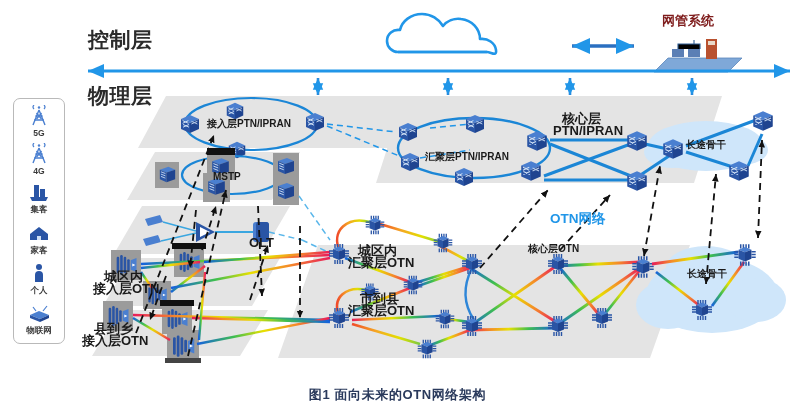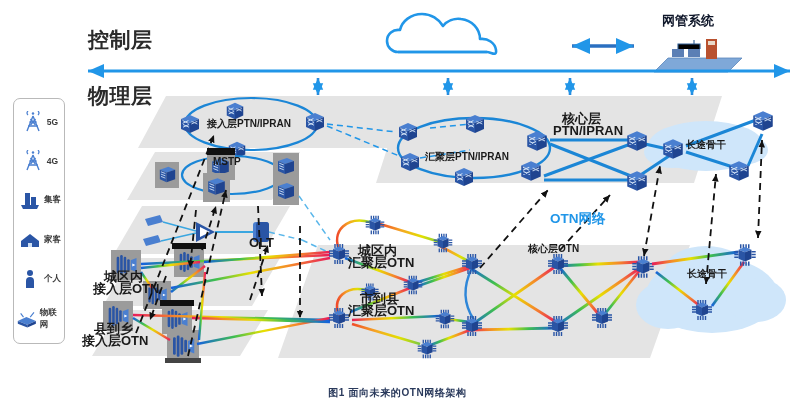--- a/index.html
+++ b/index.html
@@ -7,30 +7,30 @@
        font-family:"Liberation Sans","DejaVu Sans",sans-serif;color:#222;}
   #stage{position:absolute;inset:0;width:795px;height:419px;}
   svg#scene{position:absolute;left:0;top:0;width:795px;height:419px;}
 
   .lbl{position:absolute;white-space:nowrap;line-height:1.12;}
   .layer-lbl{font-size:21px;font-weight:700;color:#2b2b2b;letter-spacing:.5px;}
   .net-title{font-size:13.5px;font-weight:700;color:#2196e8;}
   .ring-lbl{font-size:10px;font-weight:700;color:#1a1a1a;}
   .node-lbl{font-size:13px;font-weight:700;color:#1a1a1a;text-align:center;}
   .sdn-lbl{font-size:16px;font-weight:700;color:#2196e8;letter-spacing:.4px;}
-  .nms-lbl{font-size:13px;font-weight:700;color:#0f172a;}
+  .nms-lbl{font-size:13px;font-weight:700;color:#7f1d1d;}
   .caption{position:absolute;left:0;top:386px;width:795px;text-align:center;
-           font-size:10px;font-weight:700;color:#2a3a5c;letter-spacing:.6px;}
+           font-size:13px;font-weight:700;color:#2a3a5c;letter-spacing:.6px;}
 
   
   #legend{position:absolute;left:13px;top:98px;width:52px;height:246px;
           border:1px solid #b9b9b9;border-radius:7px;background:#fff;
           display:flex;flex-direction:column;align-items:center;
           justify-content:space-around;padding:3px 0;box-sizing:border-box;}
-  .leg-item{display:flex;flex-direction:row;align-items:center;gap:1px;}
+  .leg-item{display:flex;flex-direction:column;align-items:center;gap:1px;}
   .leg-ico{width:26px;height:22px;display:block;}
   .leg-txt{font-size:8.5px;color:#3a3a3a;font-weight:700;}
 </style>
 </head>
 <body>
 
 <div id="stage">
 
   <svg id="scene" viewBox="0 0 795 419">
     <defs>
@@ -372,21 +372,21 @@
   </svg>
 
   <div class="lbl layer-lbl" style="left:88px;top:28px;">控制层</div>
   <div class="lbl layer-lbl" style="left:88px;top:84px;">物理层</div>
 
   <div class="lbl nms-lbl" style="left:662px;top:14px;">网管系统</div>
 
   <div class="lbl net-title" style="left:550px;top:211px;">OTN网络</div>
 
   <div class="lbl ring-lbl" style="left:207px;top:118px;">接入层PTN/IPRAN</div>
-  <div class="lbl ring-lbl" style="left:213px;top:156px;">MSTP</div>
+  <div class="lbl ring-lbl" style="left:213px;top:171px;">MSTP</div>
   <div class="lbl ring-lbl" style="left:425px;top:151px;">汇聚层PTN/IPRAN</div>
   <div class="lbl node-lbl" style="left:562px;top:112px;">核心层</div>
   <div class="lbl node-lbl" style="left:553px;top:124px;">PTN/IPRAN</div>
   <div class="lbl ring-lbl" style="left:686px;top:139px;">长途骨干</div>
 
   <div class="lbl node-lbl" style="left:249px;top:236px;">OLT</div>
   <div class="lbl node-lbl" style="left:104px;top:270px;">城区内</div>
   <div class="lbl node-lbl" style="left:93px;top:282px;">接入层OTN</div>
   <div class="lbl node-lbl" style="left:94px;top:322px;">县到乡</div>
   <div class="lbl node-lbl" style="left:82px;top:334px;">接入层OTN</div>

